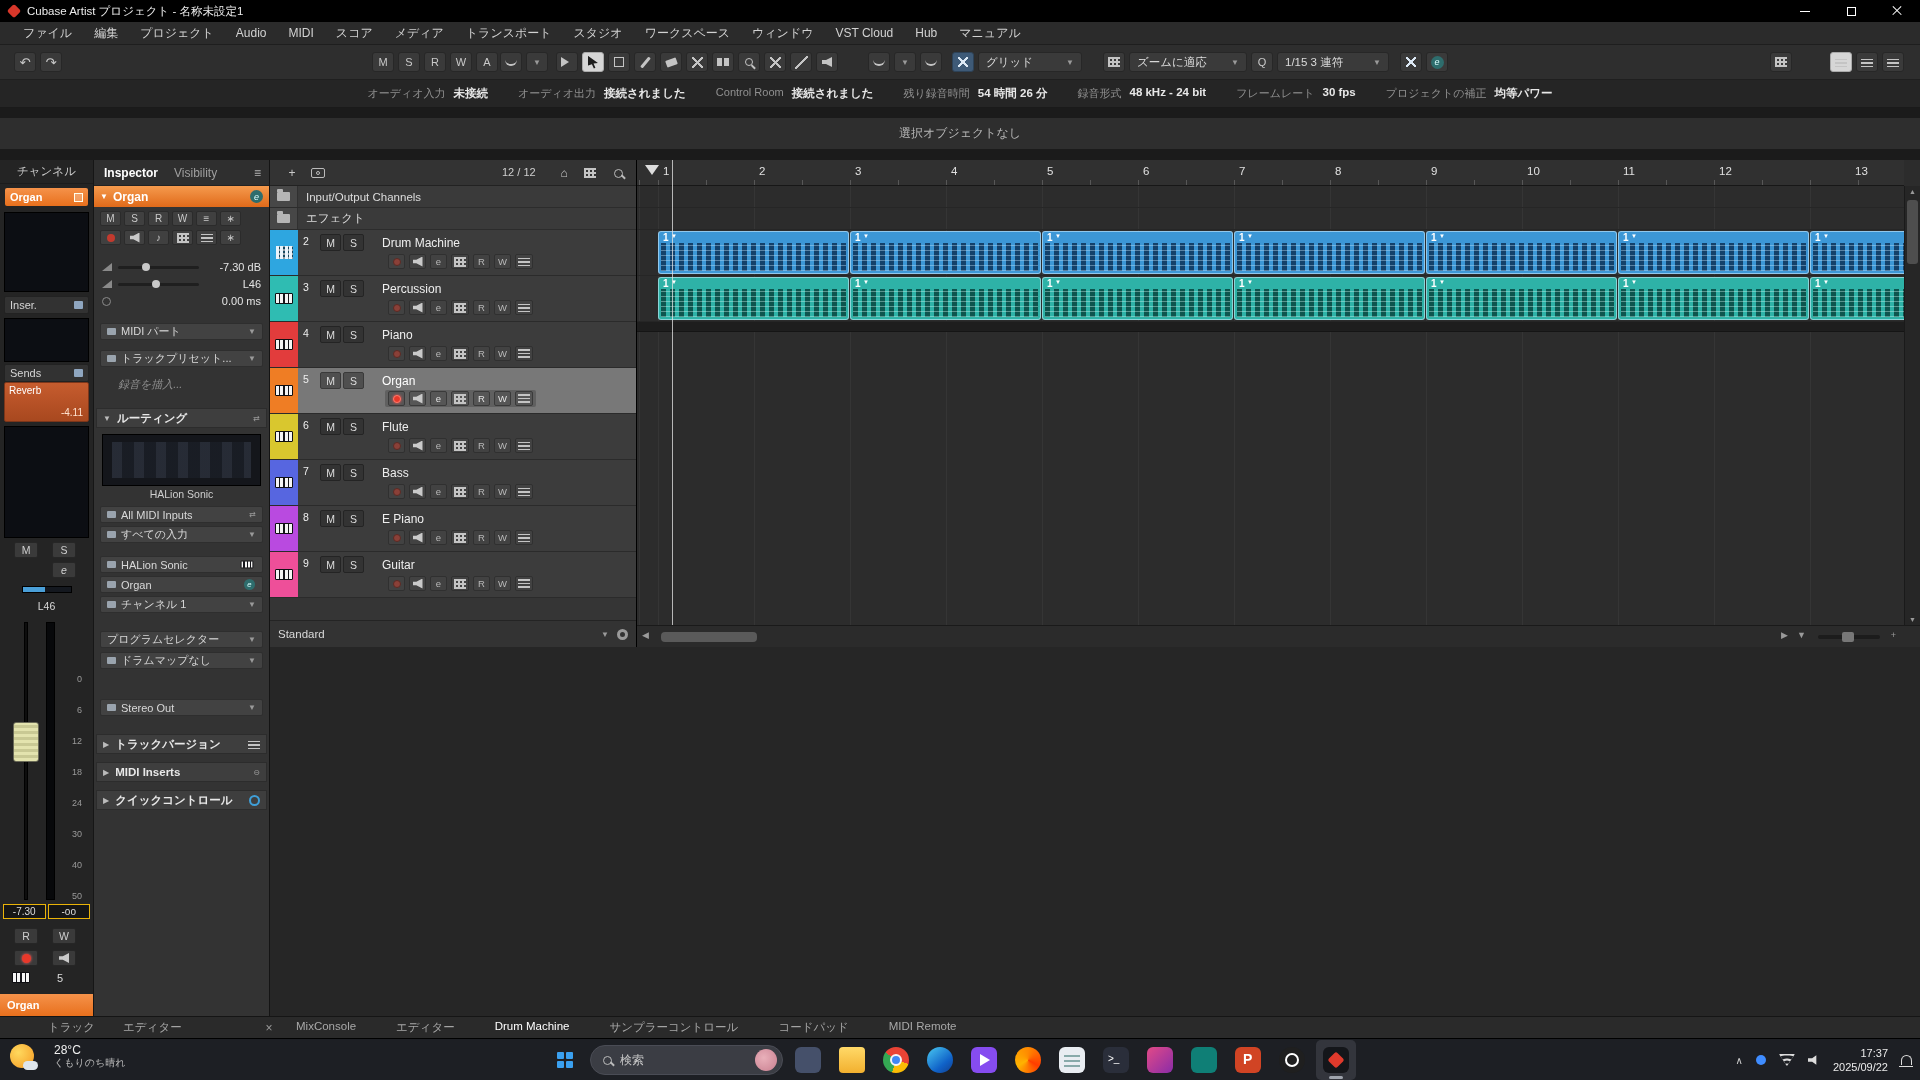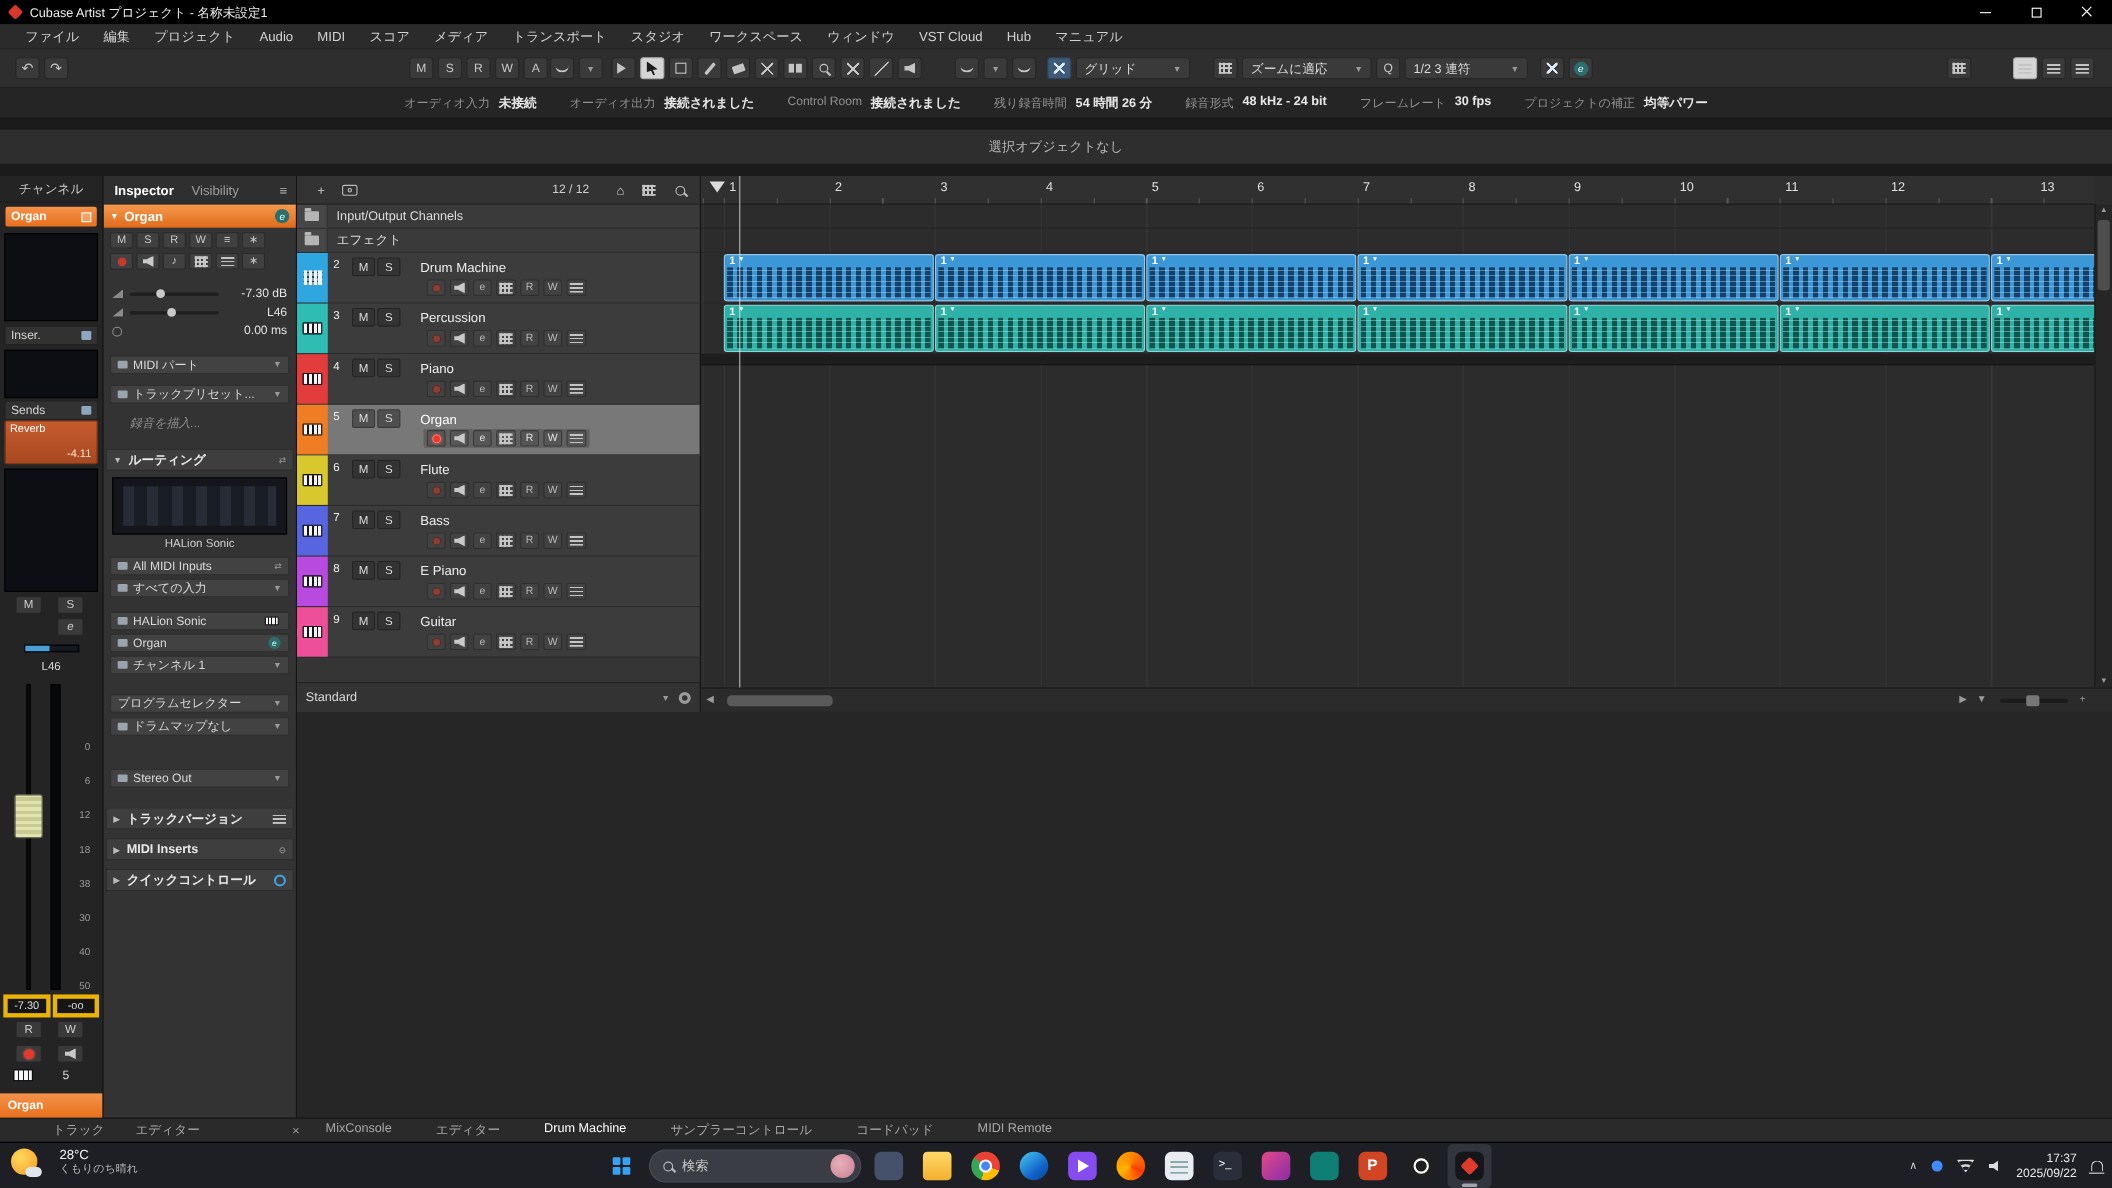--- a/index.html
+++ b/index.html
@@ -83,21 +83,21 @@
 .cs-panbar{position:absolute;left:22px;top:426px;width:50px;height:7px;background:#14181f;border:1px solid #000}
 .cs-panbar i{position:absolute;left:0;top:0;bottom:0;width:46%;background:#4a9fd8}
 .cs-pantext{position:absolute;left:0;right:0;top:440px;text-align:center;color:#d8d8d8;font-size:10.5px}
 .cs-fader{position:absolute;left:0;right:0;top:458px;height:286px}
 .ftrack{position:absolute;left:24px;top:4px;bottom:4px;width:4px;background:#0d0d0d;border:1px solid #000}
 .fcap{position:absolute;left:13px;top:104px;width:26px;height:40px;border:1px solid #6a6a58;border-radius:3px;background:repeating-linear-gradient(0deg,#e3e3ae 0 3px,#c9c994 3px 6px)}
 .fmeter{position:absolute;left:46px;top:4px;bottom:4px;width:9px;background:#07080a;border:1px solid #000}
 #meterScale{position:absolute;left:58px;top:0;bottom:0;width:30px}
 .scale-n{position:absolute;right:6px;font-size:9px;color:#9a9a9a}
 .cs-vals{position:absolute;top:744px;left:3px;right:3px;display:flex;gap:2px}
-.cs-vals span{flex:1;background:#161616;border:4px solid #eab308;color:#dcdcdc;font-size:10px;text-align:center;padding:1px 0}
+.cs-vals span{flex:1;background:#161616;border:1px solid #eab308;color:#dcdcdc;font-size:10px;text-align:center;padding:1px 0}
 .cs-r{left:14px;top:768px}.cs-w{left:52px;top:768px}
 .cs-rec,.cs-mon{position:absolute;width:24px;height:16px;background:#3a3a3a;border:1px solid #262626;border-radius:2px;top:790px;display:flex;align-items:center;justify-content:center}
 .cs-rec{left:14px}.cs-mon{left:52px}
 .cs-rec i{width:9px;height:9px;border-radius:50%;background:#e8382a;box-shadow:0 0 3px #f66}
 .ic-spk{width:10px;height:10px;background:#c9c9c9;clip-path:polygon(0 32%,38% 32%,100% 0,100% 100%,38% 68%,0 68%)}
 .cs-keys{position:absolute;left:12px;top:812px}
 .cs-num{position:absolute;right:30px;top:812px;color:#dcdcdc}
 .cs-footer{position:absolute;left:0;right:0;bottom:0;height:22px;background:linear-gradient(#f5924a,#e8701d);color:#fff;font-weight:bold;display:flex;align-items:center;padding-left:7px}
 .ic-keys{width:18px;height:11px;background:repeating-linear-gradient(90deg,#f5f5f5 0 3px,#15151a 3px 4.5px);border:1px solid #0e0e12;border-radius:1px}
 
@@ -386,21 +386,21 @@
       <div class="tb-dd" style="width:118px">
           <span class="t">ズームに適応</span>
           <span class="car">▼</span>
         </div>
     </div>
     <div class="tgrp" style="left:1251px">
       <button class="sq">
           <span>Q</span>
         </button>
       <div class="tb-dd" style="width:112px">
-          <span class="t">1/2 3 連符</span>
+          <span class="t">1/15 3 連符</span>
           <span class="car">▼</span>
         </div>
     </div>
     <div class="tgrp" style="left:1400px">
       <button class="sq">
           <i class="ic-x"></i>
         </button>
       <button class="sq">
           <span class="ecirc">e</span>
         </button>
@@ -491,21 +491,21 @@
       <div class="cs-pantext">L46</div>
       <div class="cs-fader">
         <i class="ftrack"></i>
         <i class="fcap"></i>
         <i class="fmeter"></i>
         <div id="meterScale">
             <span class="scale-n" style="top: 56px;">0</span>
             <span class="scale-n" style="top: 87px;">6</span>
             <span class="scale-n" style="top: 118px;">12</span>
             <span class="scale-n" style="top: 149px;">18</span>
-            <span class="scale-n" style="top: 180px;">38</span>
+            <span class="scale-n" style="top: 180px;">24</span>
             <span class="scale-n" style="top: 211px;">30</span>
             <span class="scale-n" style="top: 242px;">40</span>
             <span class="scale-n" style="top: 273px;">50</span>
           </div>
       </div>
       <div class="cs-vals">
         <span>-7.30</span>
         <span>-oo</span>
       </div>
       <button class="cs-r">R</button>

